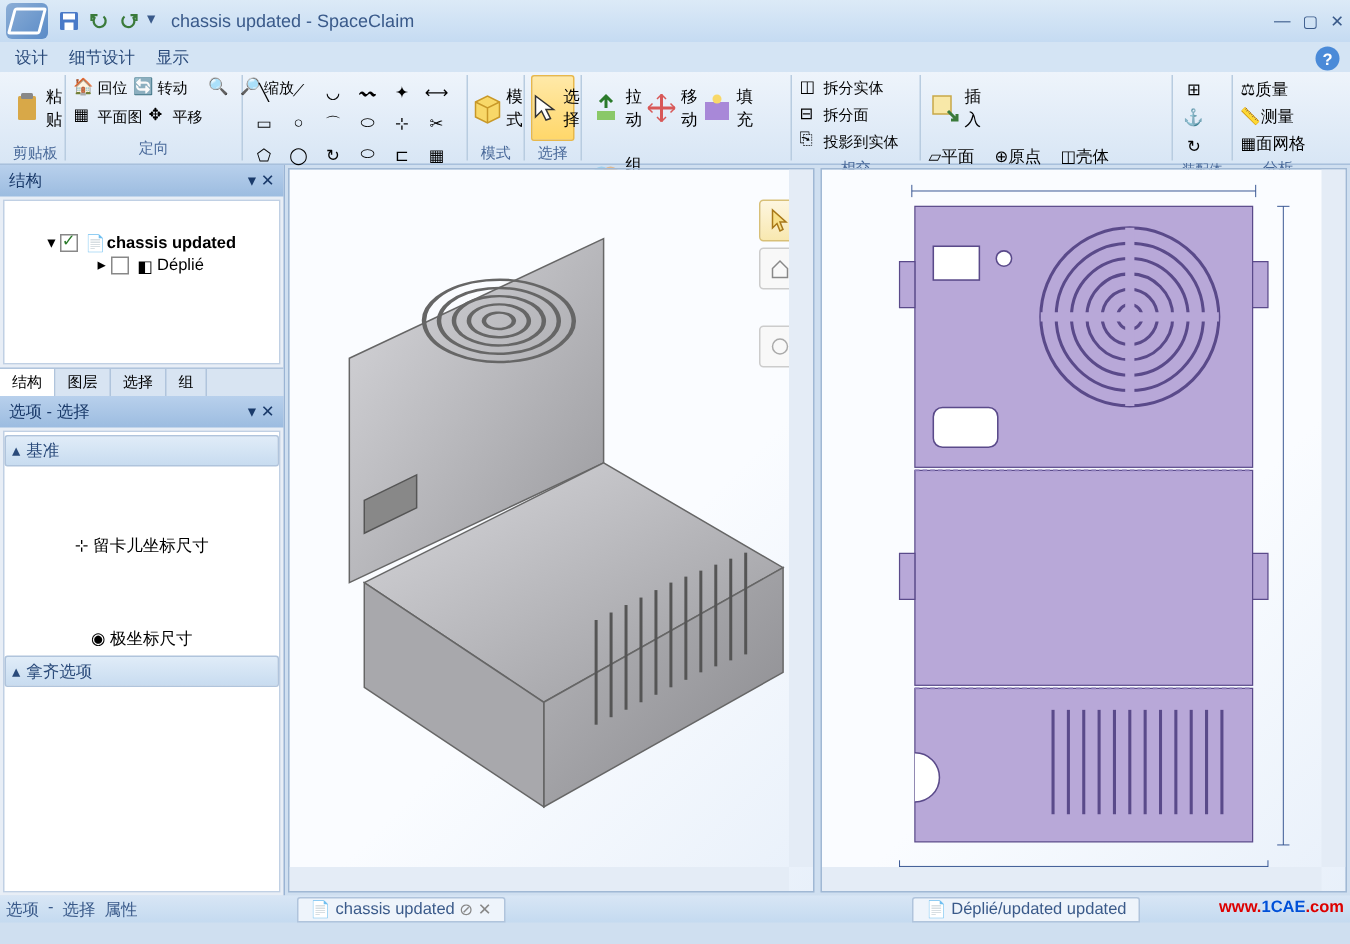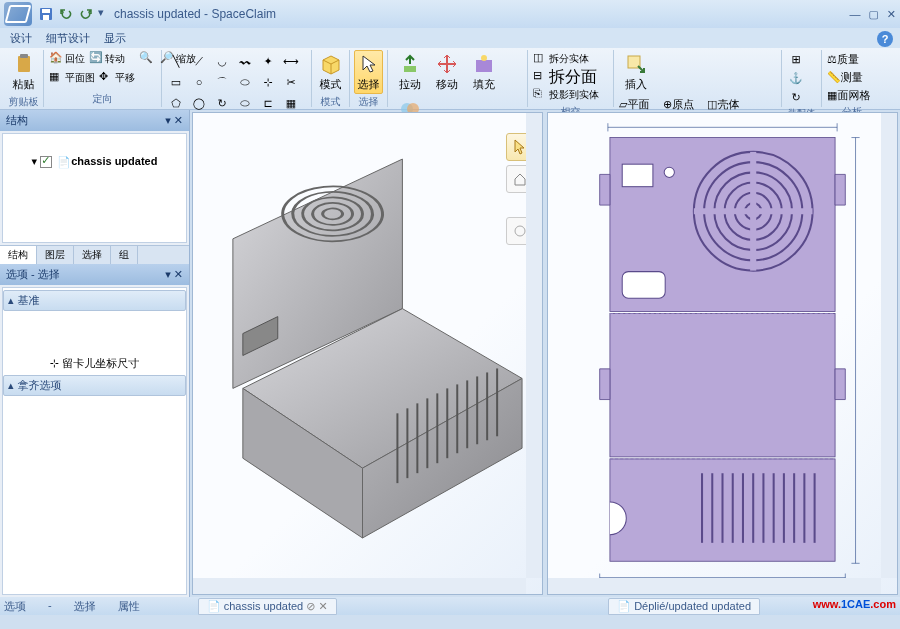--- a/index.html
+++ b/index.html
@@ -10,21 +10,21 @@
 .qat{display:flex;gap:4px;}
 .qat span{width:16px;height:16px;display:inline-block;}
 .title{flex:1;color:#3a5a8a;font-size:12px;}
 .winbtns{display:flex;gap:8px;color:#3a5a8a;font-size:13px;}
 .menubar{height:20px;background:#d4e4f4;display:flex;gap:14px;padding:0 10px;align-items:center;color:#2a4a7a;}
 .ribbon{height:62px;background:linear-gradient(#eef4fb,#d8e6f5);border-bottom:1px solid #a8c0dc;display:flex;padding:2px 4px;}
 .rgroup{border-right:1px solid #b8cce0;padding:0 4px;display:flex;flex-direction:column;justify-content:space-between;}
 .rgroup .btns{display:flex;flex-wrap:wrap;gap:1px;align-items:flex-start;}
 .rgroup .lbl{text-align:center;color:#4a6a9a;font-size:10px;padding:1px 0;}
 .rbtn{min-width:20px;height:18px;display:flex;align-items:center;justify-content:center;border:1px solid transparent;border-radius:2px;}
-.rbtn.big{width:36px;height:44px;flex-direction:column;font-size:10px;gap:1px;}
+.rbtn.big{width:36px;height:44px;flex-direction:row;font-size:10px;gap:1px;}
 .rbtn.sel{background:linear-gradient(#ffe9a8,#ffd76a);border-color:#e8b84a;}
 .ico{width:16px;height:16px;display:inline-block;}
 .ico.big{width:24px;height:24px;}
 .workspace{position:absolute;top:110px;left:0;right:0;bottom:32px;display:flex;text-align:center;}
 .leftpanel{width:190px;background:#e8eef6;display:flex;flex-direction:column;border-right:1px solid #9ab4d4;}
 .phead{background:linear-gradient(#b8d0ec,#9cbce0);padding:3px 6px;color:#1a3a6a;font-size:11px;display:flex;justify-content:space-between;align-items:center;}
 .tree{background:#fff;flex:0 0 110px;padding:20px;border:1px solid #c0d0e4;margin:2px;}
 .tree div{padding:1px 0;white-space:nowrap;}
 .tabs{display:flex;background:#d8e4f2;border-top:1px solid #b0c4dc;}
 .tabs span{padding:2px 8px;font-size:10px;border-right:1px solid #b0c4dc;}
@@ -33,21 +33,21 @@
 .ogrp{padding:2px 16px;margin-top:43px;}
 .oghd{background:linear-gradient(#e0ecf8,#c8dcf0);padding:2px 4px;color:#2a4a7a;border:1px solid #b0c4dc;border-radius:2px;margin:2px 0;display:flex;align-items:center;gap:4px;}
 .views{flex:1;display:flex;gap:4px;padding:2px;}
 .view{flex:1;background:linear-gradient(135deg,#fafcff 60%,#e8f0fa);border:1px solid #a0b8d4;position:relative;overflow:hidden;}
 .view .vtools{position:absolute;right:8px;top:20px;display:flex;flex-direction:column;gap:4px;}
 .vtbtn{width:28px;height:28px;background:linear-gradient(#fdf6e0,#f8e8b0);border:1px solid #d8c078;border-radius:3px;display:flex;align-items:center;justify-content:center;}
 .vtbtn.plain{background:#f8f8f8;border-color:#ccc;}
 .scrollv{position:absolute;right:0;top:0;bottom:16px;width:16px;background:#e4ecf6;}
 .scrollh{position:absolute;left:0;right:16px;bottom:0;height:16px;background:#e4ecf6;}
 .statusbar{position:absolute;bottom:14px;left:0;right:0;height:18px;background:linear-gradient(#d8e6f5,#c4daf0);display:flex;align-items:center;font-size:10px;color:#3a5a8a;}
-.statusbar .l{width:190px;padding:0 4px;display:flex;gap:22px;}
+.statusbar .l{width:190px;padding:0 4px;display:flex;gap:6px;}
 .doctab{padding:1px 8px;background:#eef4fb;border:1px solid #b0c4dc;border-radius:2px 2px 0 0;display:flex;align-items:center;gap:3px;}
 .watermark1{position:absolute;right:8px;bottom:0;font-size:16px;font-weight:bold;font-style:italic;color:#0050d8;}
 .watermark2{position:absolute;right:8px;bottom:0px;font-size:12px;color:#d00;}
 .wmbox{position:absolute;right:4px;bottom:0;height:32px;width:130px;text-align:right;}
 svg{display:block;}
 .chk{width:12px;height:12px;border:1px solid #888;background:#fff;display:inline-block;vertical-align:middle;position:relative;}
 .chk.on:after{content:"✓";position:absolute;top:-3px;left:0;color:#2a7a2a;font-size:11px;}
 .treeico{width:12px;height:12px;display:inline-block;vertical-align:middle;margin:0 2px;}
 </style>
 </head>
@@ -230,21 +230,21 @@
     <div class="lbl">编辑</div>
   </div>
   <div class="rgroup" style="width:86px">
     <div class="btns" style="flex-direction:column;gap:0">
       <div class="rbtn" style="width:84px;justify-content:flex-start">
           <span class="ico">◫</span>
           <span style="font-size:10px">拆分实体</span>
         </div>
       <div class="rbtn" style="width:84px;justify-content:flex-start">
           <span class="ico">⊟</span>
-          <span style="font-size:16px">拆分面</span>
+          <span style="font-size:10px">拆分面</span>
         </div>
       <div class="rbtn" style="width:84px;justify-content:flex-start">
           <span class="ico">⎘</span>
           <span style="font-size:10px">投影到实体</span>
         </div>
     </div>
     <div class="lbl">相交</div>
   </div>
   <div class="rgroup" style="width:168px">
     <div class="btns">
@@ -343,37 +343,39 @@
 
 <div class="workspace">
 
   <div class="leftpanel">
     <div class="phead">
         <span>结构</span>
         <span>▾ ✕</span>
       </div>
     <div class="tree">
       <div>▾ <span class="chk on"></span> <span class="treeico">📄</span><b>chassis updated</b></div>
+      <div style="padding-left:12px">▸ <span class="chk"></span> <span class="treeico">◧</span><span>Déplié</span></div>
     </div>
     <div class="tabs">
       <span class="on">结构</span>
       <span>图层</span>
       <span>选择</span>
       <span>组</span>
     </div>
     <div class="phead">
         <span>选项 - 选择</span>
         <span>▾ ✕</span>
       </div>
     <div class="opts">
       <div class="oghd">
           <span>▴</span>
           <span>基准</span>
         </div>
       <div class="ogrp"><span>⊹</span> <span>留卡儿坐标尺寸</span></div>
+      <div class="ogrp"><span>◉</span> <span>极坐标尺寸</span></div>
       <div class="oghd">
           <span>▴</span>
           <span>拿齐选项</span>
         </div>
     </div>
   </div>
 
   <div class="views">
     <div class="view">
       <svg width="100%" height="100%" viewBox="0 0 350 470">

